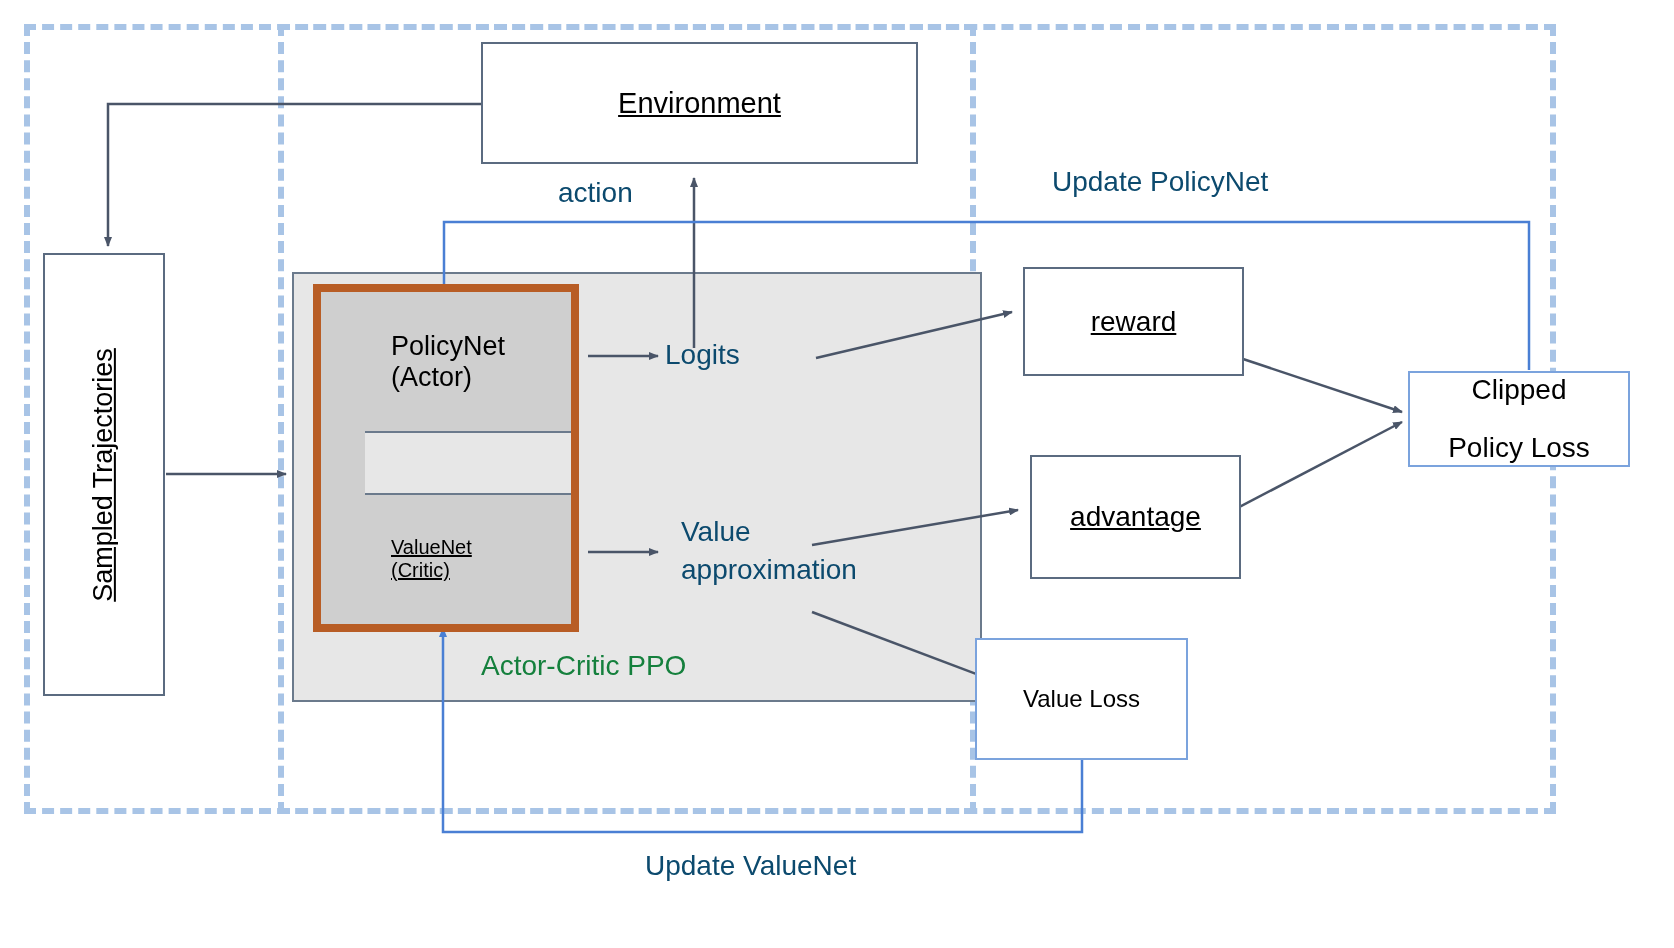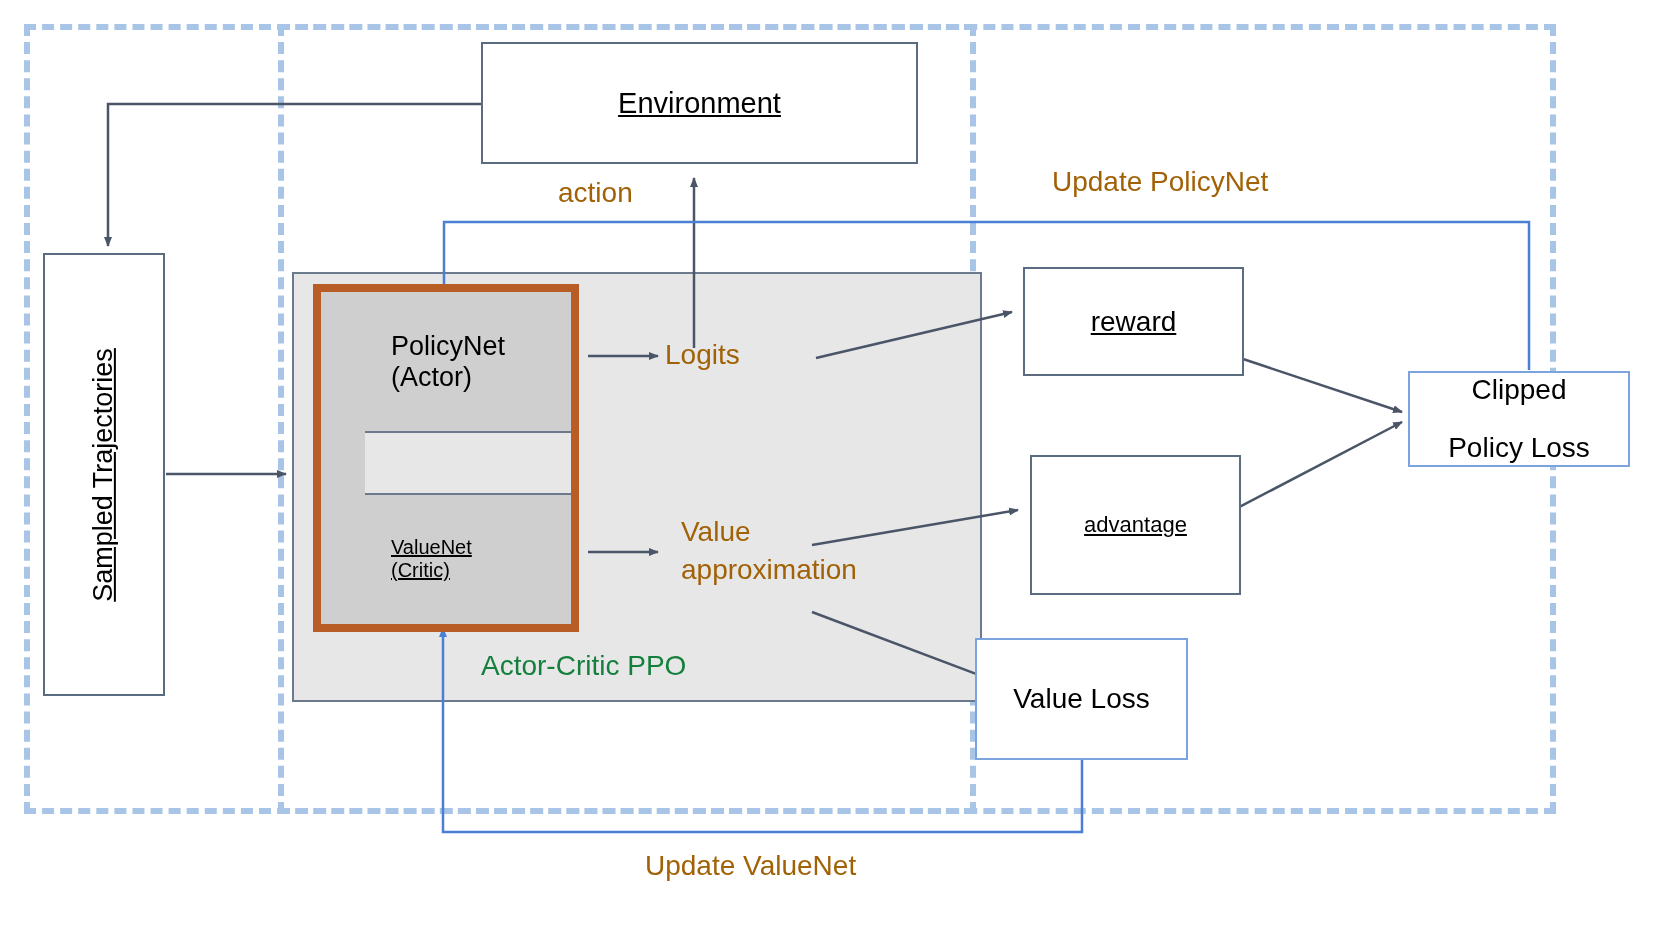--- a/index.html
+++ b/index.html
@@ -37,21 +37,21 @@
     border: 2px solid #5b6b80;
     background: #ffffff;
     text-decoration: underline;
   }
   .node.blue-border {
     border: 2px solid #7ba3dd;
     background: #ffffff;
   }
   .label {
     position: absolute;
-    color: #a16207;
+    color: #0c4a6e;
     white-space: nowrap;
   }
   .dashed-group {
     position: absolute;
     box-sizing: border-box;
     border: 6px dashed #a8c4e6;
     background: transparent;
   }
   .ppo-outer {
     position: absolute;
@@ -169,26 +169,26 @@
   <div class="label" style="left:558px; top:177px; font-size:28px;">action</div>
 
   <div class="label" style="left:1052px; top:166px; font-size:28px;">Update PolicyNet</div>
 
   <div class="label" style="left:645px; top:850px; font-size:28px;">Update ValueNet</div>
 
   <div class="node dark-border" style="left:1023px; top:267px; width:221px; height:109px; font-size:28px;">
     <span>reward</span>
   </div>
 
-  <div class="node dark-border" style="left:1030px; top:455px; width:211px; height:140px; font-size:22px;">
+  <div class="node dark-border" style="left:1030px; top:455px; width:211px; height:124px; font-size:28px;">
     <span>advantage</span>
   </div>
 
   <div class="node blue-border" style="left:1408px; top:371px; width:222px; height:96px; font-size:28px; flex-direction:column; line-height:1.3;gap:22px;">
     <span>Clipped</span>
     <span>Policy Loss</span>
   </div>
 
-  <div class="node blue-border" style="left:975px; top:638px; width:213px; height:122px; font-size:28px;text-align:right;">
+  <div class="node blue-border" style="left:975px; top:638px; width:213px; height:122px; font-size:24px;text-align:right;">
     <span>Value Loss</span>
   </div>
 
 </div>
 
 </body></html>

